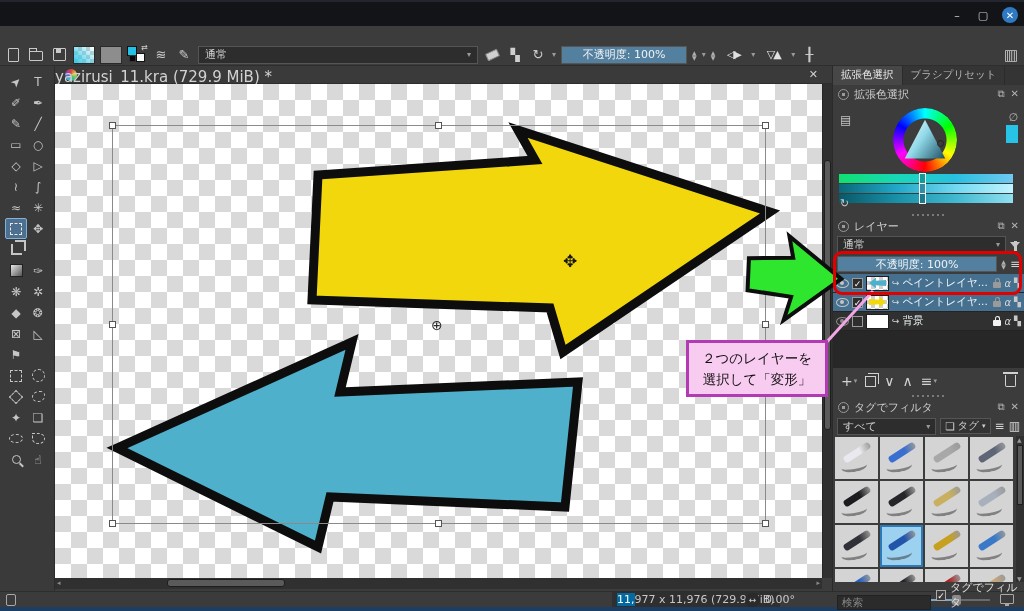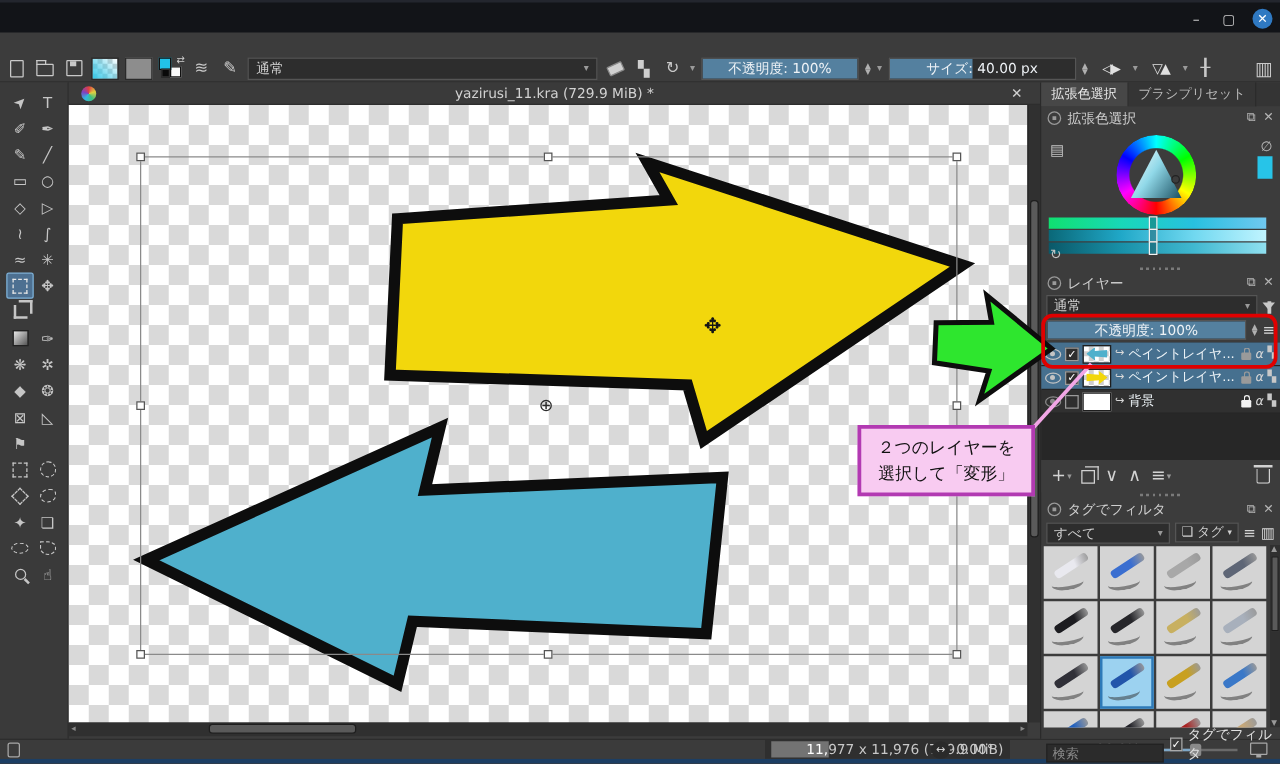--- a/index.html
+++ b/index.html
@@ -59,21 +59,21 @@
   .sp-dash-diamond { width:10px; height:10px; border:1.2px dashed #c6c6c6; transform:rotate(45deg); }
   .sp-dash-blob { width:13px; height:11px; border:1.2px dashed #c6c6c6; border-radius:60% 40% 55% 45%; }
   .sp-dash-oval { width:14px; height:9px; border:1.2px dashed #c6c6c6; border-radius:50%; }
   .sp-dash-arc { width:13px; height:11px; border:1.2px dashed #c6c6c6; border-radius:0 60% 60% 60%; }
   .sp-magnifier { width:9px; height:9px; border:1.6px solid #c6c6c6; border-radius:50%; position:relative; }
   .sp-magnifier::after { content:""; position:absolute; right:-4px; bottom:-3px; width:5px; height:1.8px; background:#c6c6c6; transform:rotate(45deg); }
 
   
   .subtitle { position:absolute; left:55px; top:66px; width:777px; height:18px; background:#3a3a3a; border-bottom:1px solid #2d2d2d; }
   .subtitle .krita-logo { position:absolute; left:10px; top:3px; width:12px; height:12px; border-radius:50%; background:conic-gradient(#e04040,#e0d040,#40c080,#30b8e0,#8040c0,#e04040); }
-  .subtitle .txt { position:absolute; left:0; right:0; top:2px; text-align:center; font-size:11px; color:#d2d2d2; }
+  .subtitle .txt { position:absolute; left:0; right:0; top:2px; font-size:15px; color:#d2d2d2; }
   .subtitle .close { position:absolute; right:14px; top:2px; font-size:11px; color:#d0d0d0; }
 
   .canvas { position:absolute; left:55px; top:84px; width:767px; height:494px;
     background:conic-gradient(#d9d9d9 0 25%, #ffffff 0 50%, #d9d9d9 0 75%, #ffffff 0);
     background-size:32px 32px; overflow:hidden; z-index:1; }
 
   .arrow-svg { position:absolute; z-index:5; overflow:visible; }
 
   .bbox { position:absolute; left:112px; top:125px; width:654px; height:399px; border:1px solid #8a8a8a; z-index:6; }
   .handle { position:absolute; width:7px; height:7px; background:#fdfdfd; border:1px solid #555; }
@@ -169,21 +169,21 @@
   .brush-search { height:20px; display:flex; align-items:flex-end; gap:5px; padding:8px 4px;margin-top:16px; }
   .search-input { width:104px; height:15px; background:#2b2b2b; border:1px solid #222; color:#8a8a8a; font-size:10.5px; padding:0 4px; display:flex; align-items:center; }
   .tagchk { display:flex; align-items:center; gap:4px; font-size:11px; color:#e0e0e0; }
   .tagchk .box { width:11px; height:11px; border:1px solid #aaa; background:#3c3c3c; color:#fff; font-size:9px; line-height:10px; text-align:center; }
 
   
   .statusbar { position:absolute; left:0; top:591px; width:1024px; height:16px; background:#3b3b3b; border-top:1px solid #2d2d2d; font-size:11px; color:#c8c8c8; z-index:3; }
   .sb-selic { position:absolute; left:6px; top:2px; width:10px; height:12px; border:1.3px solid #a8a8a8; border-radius:2px; }
   .sb-profile { position:absolute; left:252px; top:1px; }
   .sb-dims { position:absolute; left:612px; top:0px; height:15px; background:#2f2f2f; padding:1px 5px; }
-  .sb-dims .hl { background:#737373; color:#fff;padding-left:28px; }
+  .sb-dims .hl { background:#0369a1; color:#fff; }
   .sb-angle-ic { position:absolute; left:745px; top:1px; width:15px; height:14px; border-radius:50%; background:#2a2a2a; text-align:center; font-size:9px; line-height:14px; color:#cfcfcf; }
   .sb-angle { position:absolute; left:765px; top:1px; }
   .sb-zoom { position:absolute; left:877px; top:1px; }
   .sb-slider { position:absolute; left:928px; top:7px; width:62px; height:2px; background:#6a6a6a; }
   .sb-slider .fillpart { position:absolute; left:0; top:0; height:2px; width:26px; background:#7fa8c8; }
   .sb-slider .knob { position:absolute; left:24px; top:-4px; width:9px; height:10px; background:#8a8a8a; border-radius:2px; }
   .sb-monitor { position:absolute; left:1000px; top:2px; width:14px; height:10px; border:1.3px solid #a8a8a8; border-radius:1px; }
   .sb-monitor::after { content:""; position:absolute; left:4px; bottom:-3px; width:4px; height:2px; background:#a8a8a8; }
   .bottomstrip { position:absolute; left:0; top:607px; width:1024px; height:4px; background:#1c3e63; }
 </style>
@@ -233,24 +233,20 @@
     <span class="mini-caret">▾</span>
     <div class="slider-box" style="width:126px">
       <div class="fill" style="width:100%"></div>
         <span>不透明度: 100%</span>
     </div>
     <div class="spin">
         <span>▲</span>
         <span>▼</span>
       </div>
     <span class="mini-caret">▾</span>
-    <div class="slider-box" style="width:150px">
-      <div class="fill" style="width:45%"></div>
-        <span>サイズ: 40.00 px</span>
-    </div>
     <div class="spin">
         <span>▲</span>
         <span>▼</span>
       </div>
     <div class="tb-ic tri-pair" style="width:26px">◁▶</div>
     <span class="mini-caret">▾</span>
     <div class="tb-ic tri-pair" style="width:26px">▽▲</div>
     <span class="mini-caret">▾</span>
     <div class="tb-ic">╂</div>
     <div style="flex:1"></div>

